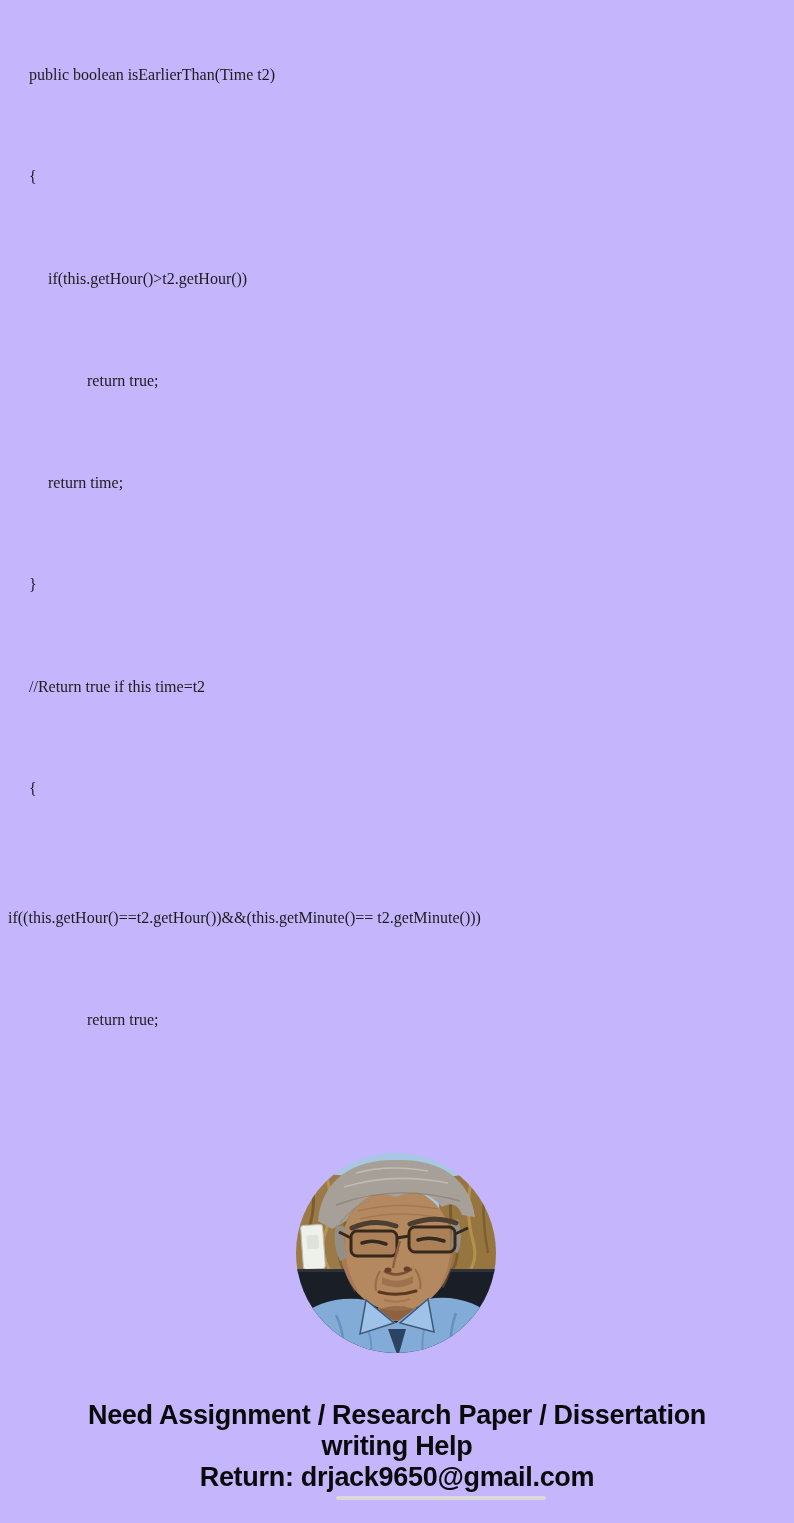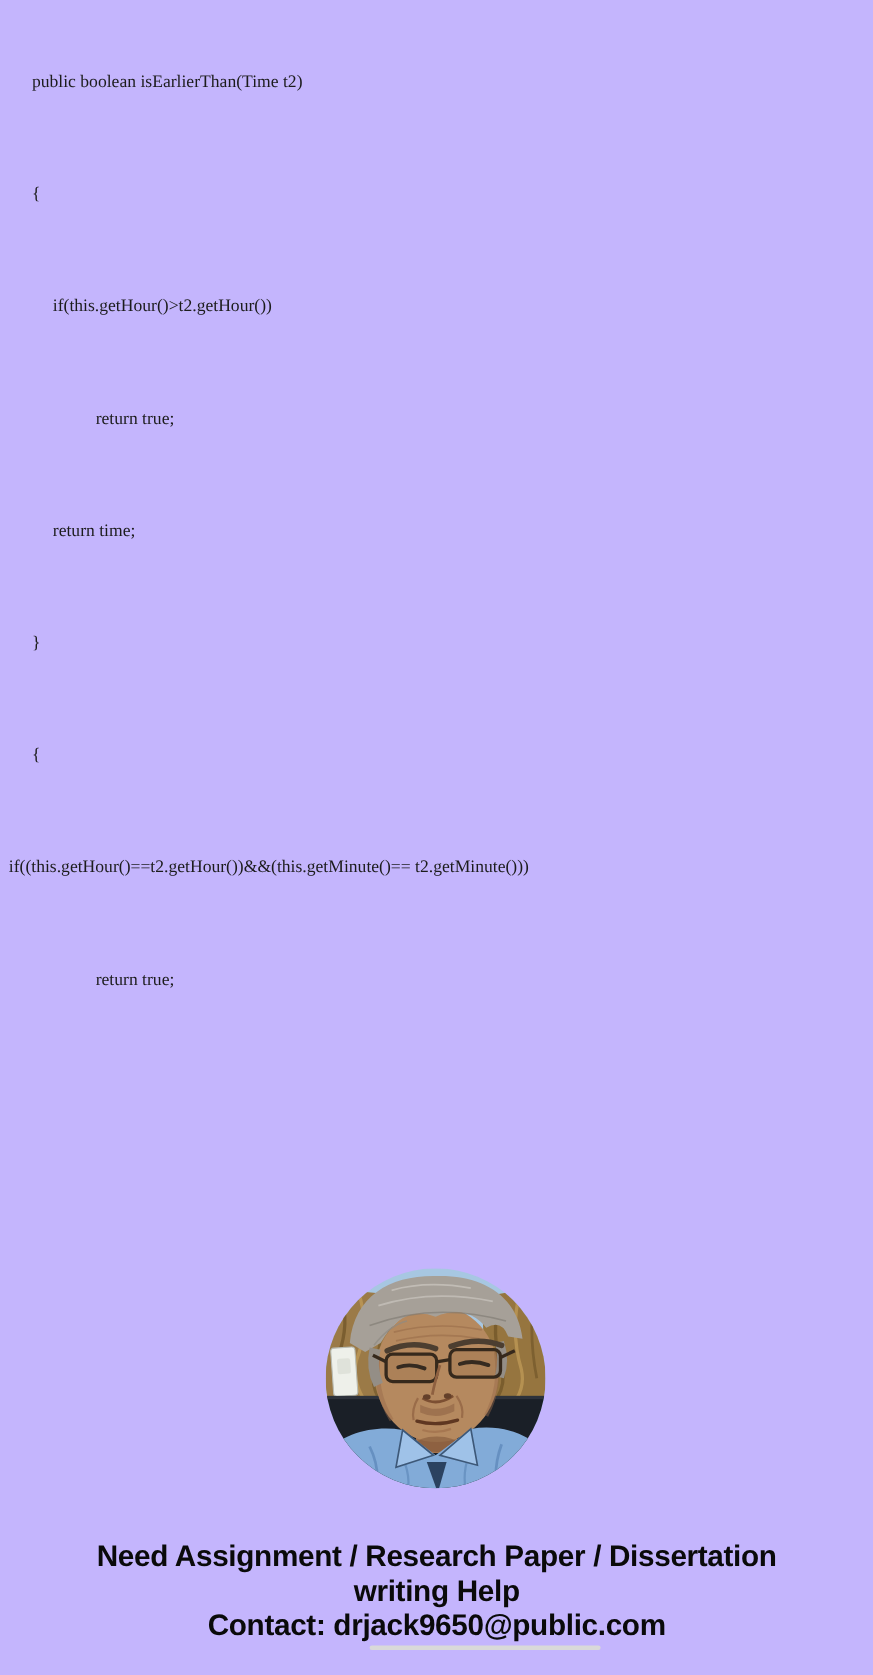--- a/index.html
+++ b/index.html
@@ -3,21 +3,21 @@
 <meta charset="utf-8">
 <style>
   html,body{margin:0;padding:0;}
   body{background:#ffffff;font-family:"Liberation Serif",serif;}
   .page{position:relative;width:794px;height:1523px;background:#c4b5fd;overflow:hidden;margin:0 auto;}
 
   
   .code-clip{position:absolute;left:0;top:0;width:794px;height:1125px;overflow:hidden;}
   .code{position:relative;top:-10px;font-family:"Liberation Serif",serif;font-size:16px;line-height:34px;color:#1c1c1c;white-space:pre;}
   .cl{height:34px;}
-  .i0{padding-left:8px;}
+  .i0{padding-left:8px;margin-top:27px;}
   .i1{padding-left:29px;}
   .i2{padding-left:48px;}
   .i3{padding-left:87px;}
 
   
   .avatar{position:absolute;left:296px;top:1153px;width:200px;height:200px;border-radius:50%;overflow:hidden;}
   .avatar svg{display:block;width:200px;height:200px;}
 
   
   .footer{position:absolute;left:0;top:1400px;width:794px;text-align:center;
@@ -31,20 +31,21 @@
 <div class="page">
 
   <div class="code-clip">
     <div class="code">
       <div class="cl i1">public boolean isEarlierThan(Time t2)</div>
       <div class="cl i1">{</div>
       <div class="cl i2">if(this.getHour()&gt;t2.getHour())</div>
       <div class="cl i3">return true;</div>
       <div class="cl i2">return time;</div>
       <div class="cl i1">}</div>
+      <div class="cl i1">//Return true if this time=t2</div>
       <div class="cl i1">{</div>
       <div class="cl i0">if((this.getHour()==t2.getHour())&amp;&amp;(this.getMinute()== t2.getMinute()))</div>
       <div class="cl i3">return true;</div>
       
       
       
       
       
       
       
@@ -148,17 +149,17 @@
       <path d="M70,147 L98,170 L64,181 Z" fill="#9fc2e8" stroke="#3d5878" stroke-width="1.5"></path>
       <path d="M132,146 L104,170 L138,179 Z" fill="#9fc2e8" stroke="#3d5878" stroke-width="1.5"></path>
 
       <path d="M92,176 L110,176 L102,204 Z" fill="#2b4260"></path>
     </svg>
   </div>
 
   <div class="footer">
     <div>Need Assignment / Research Paper / Dissertation</div>
     <div>writing Help</div>
-    <div>Contact: drjack9650@public.com</div>
+    <div>Return: drjack9650@gmail.com</div>
   </div>
   <div class="smudge"></div>
 
 </div>
 
 </body></html>

